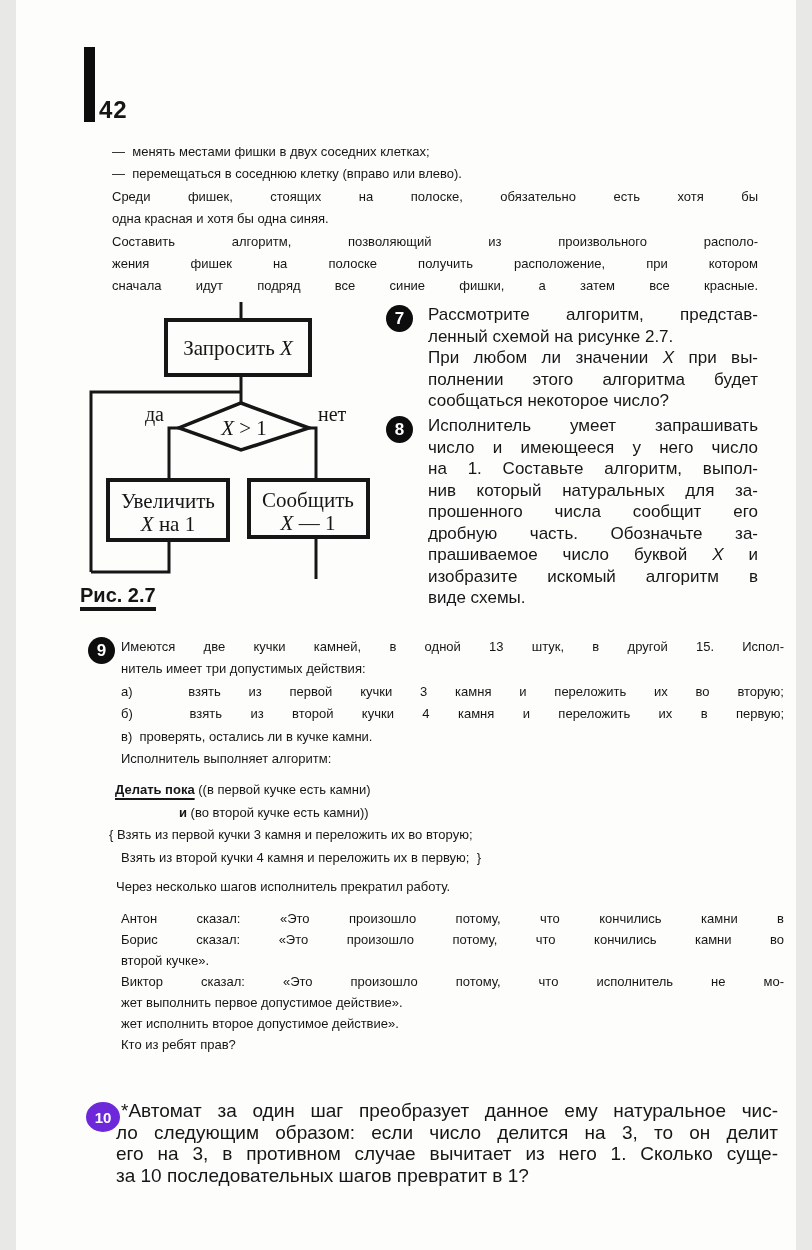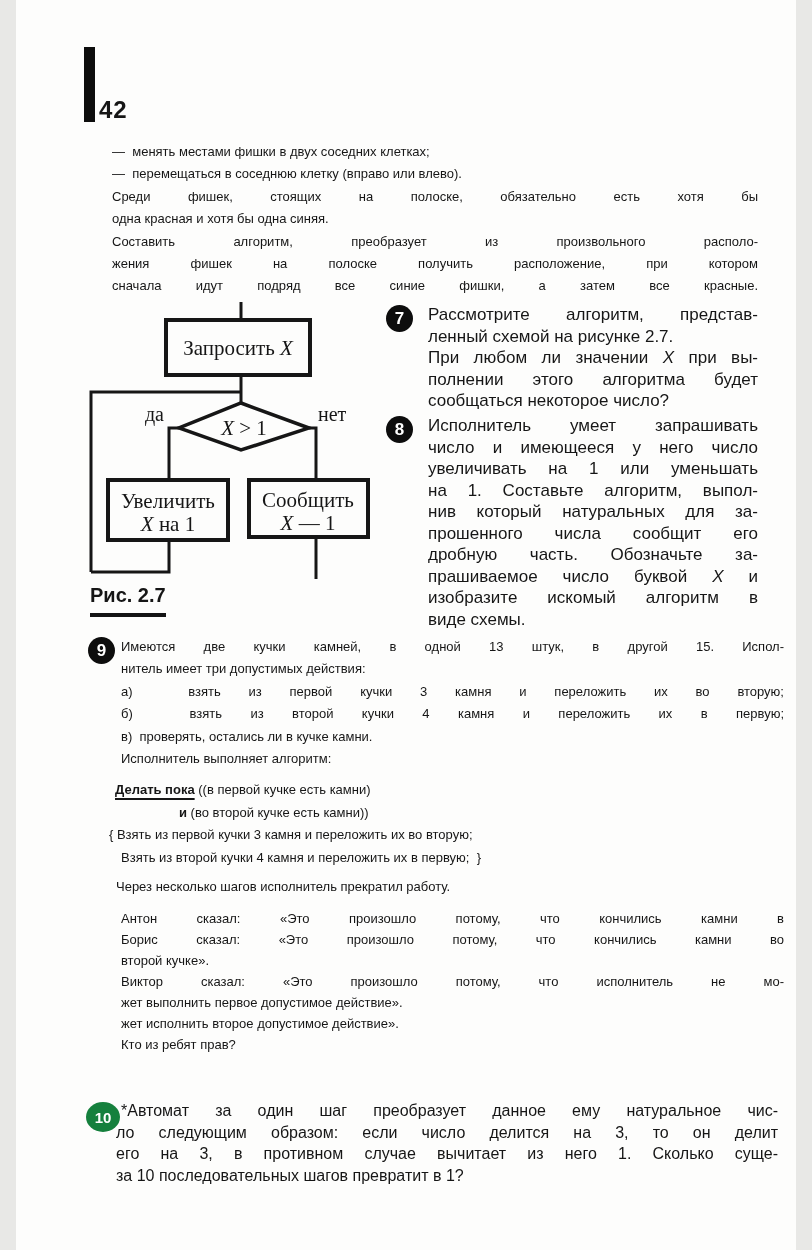--- a/index.html
+++ b/index.html
@@ -13,61 +13,61 @@
   .page-number{left:83px;top:96px;font-size:24px;font-weight:bold;letter-spacing:1px;}
   .textcol{font-size:13px;line-height:22.4px;}
   .intro{left:96px;top:141px;width:646px;}
   .tline{white-space:pre-wrap;}
   .tline.fill{white-space:normal;text-align:justify;text-align-last:justify;}
   .b{font-weight:bold;}
   .i{font-style:italic;}
   .u{text-decoration:underline;text-decoration-thickness:2px;text-underline-offset:4px;}
   .flowchart{left:60px;top:298px;}
   .fig-caption{
-    left:74px;top:584px;font-size:20px;font-weight:bold;
-    padding-bottom:6px;border-bottom:4px solid #141414;display:inline-block;
+    left:64px;top:584px;font-size:20px;font-weight:bold;
+    border-bottom:4px solid #141414;display:inline-block;
   }
   .ex{position:absolute;display:flex;align-items:flex-start;}
   .qnum{
     flex:none;width:27px;height:27px;border-radius:50%;background:#0d0d0d;
     color:#fff;font-weight:bold;font-size:17px;display:flex;
     align-items:center;justify-content:center;margin-top:1px;
   }
   .ex7{left:370px;top:304px;}
   .ex8{left:370px;top:415px;}
   .ex7 .qnum,.ex8 .qnum{margin-right:15px;}
   .narrowcol{width:330px;font-size:17px;line-height:21.5px;}
   .ex9{left:72px;top:636px;}
   .ex9 .qnum{margin-right:6px;}
   .ex9 .qbody{width:663px;}
   .algo-block{margin-top:9px;}
   .result-block{margin-top:7px;}
   .dialogue-block{margin-top:10px;line-height:21px;}
   .ex10{left:70px;top:1100px;}
   .qnum10{
     position:absolute;left:0;top:2px;width:34px;height:30px;border-radius:50%;
-    background:#15803d;color:#fff;font-weight:bold;font-size:15px;
+    background:#6d28d9;color:#fff;font-weight:bold;font-size:15px;
     display:flex;align-items:center;justify-content:center;
   }
-  .ex10 .qbody{margin-left:30px;width:662px;font-size:16px;line-height:21.5px;}
+  .ex10 .qbody{margin-left:30px;width:662px;font-size:19px;line-height:21.5px;}
 </style>
 </head>
 <body>
 
 <div class="page">
 
   <div class="abs margin-bar"></div>
   <div class="abs page-number">42</div>
 
   <div class="abs intro textcol">
       <div class="tline"><span>—&nbsp; менять местами фишки в двух соседних клетках;</span></div>
       <div class="tline"><span>—&nbsp; перемещаться в соседнюю клетку (вправо или влево).</span></div>
       <div class="tline fill"><span>Среди фишек, стоящих на полоске, обязательно есть хотя бы</span></div>
       <div class="tline"><span>одна красная и хотя бы одна синяя.</span></div>
-      <div class="tline fill"><span>Составить алгоритм, преобразует из произвольного располо-</span></div>
+      <div class="tline fill"><span>Составить алгоритм, позволяющий из произвольного располо-</span></div>
       <div class="tline fill"><span>жения фишек на полоске получить расположение, при котором</span></div>
       <div class="tline fill"><span>сначала идут подряд все синие фишки, а затем все красные.</span></div>
     </div>
 
   <svg class="abs flowchart" width="310" height="290" viewBox="0 0 310 290" xmlns="http://www.w3.org/2000/svg">
     <g fill="none" stroke="#161616" stroke-width="3">
       <line x1="165" y1="4" x2="165" y2="22"></line>
       <rect x="90" y="22" width="144" height="55" stroke-width="4"></rect>
       <line x1="165" y1="77" x2="165" y2="106"></line>
       <polyline points="15,274 15,94 165,94"></polyline>
@@ -102,21 +102,20 @@
         <div class="tline fill"><span>полнении этого алгоритма будет</span></div>
         <div class="tline"><span>сообщаться некоторое число?</span></div>
       </div>
   </div>
 
   <div class="ex ex8">
     <div class="qnum">8</div>
     <div class="narrowcol">
         <div class="tline fill"><span>Исполнитель умеет запрашивать</span></div>
         <div class="tline fill"><span>число и имеющееся у него число</span></div>
-        <div class="tline fill"><span>увеличивать на 1 или уменьшать</span></div>
         <div class="tline fill"><span>на 1. Составьте алгоритм, выпол-</span></div>
         <div class="tline fill"><span>нив который натуральных для за-</span></div>
         <div class="tline fill"><span>прошенного числа сообщит его</span></div>
         <div class="tline fill"><span>дробную часть. Обозначьте за-</span></div>
         <div class="tline fill"><span>прашиваемое число буквой </span><span class="i">X</span><span> и</span></div>
         <div class="tline fill"><span>изобразите искомый алгоритм в</span></div>
         <div class="tline"><span>виде схемы.</span></div>
       </div>
   </div>
 

